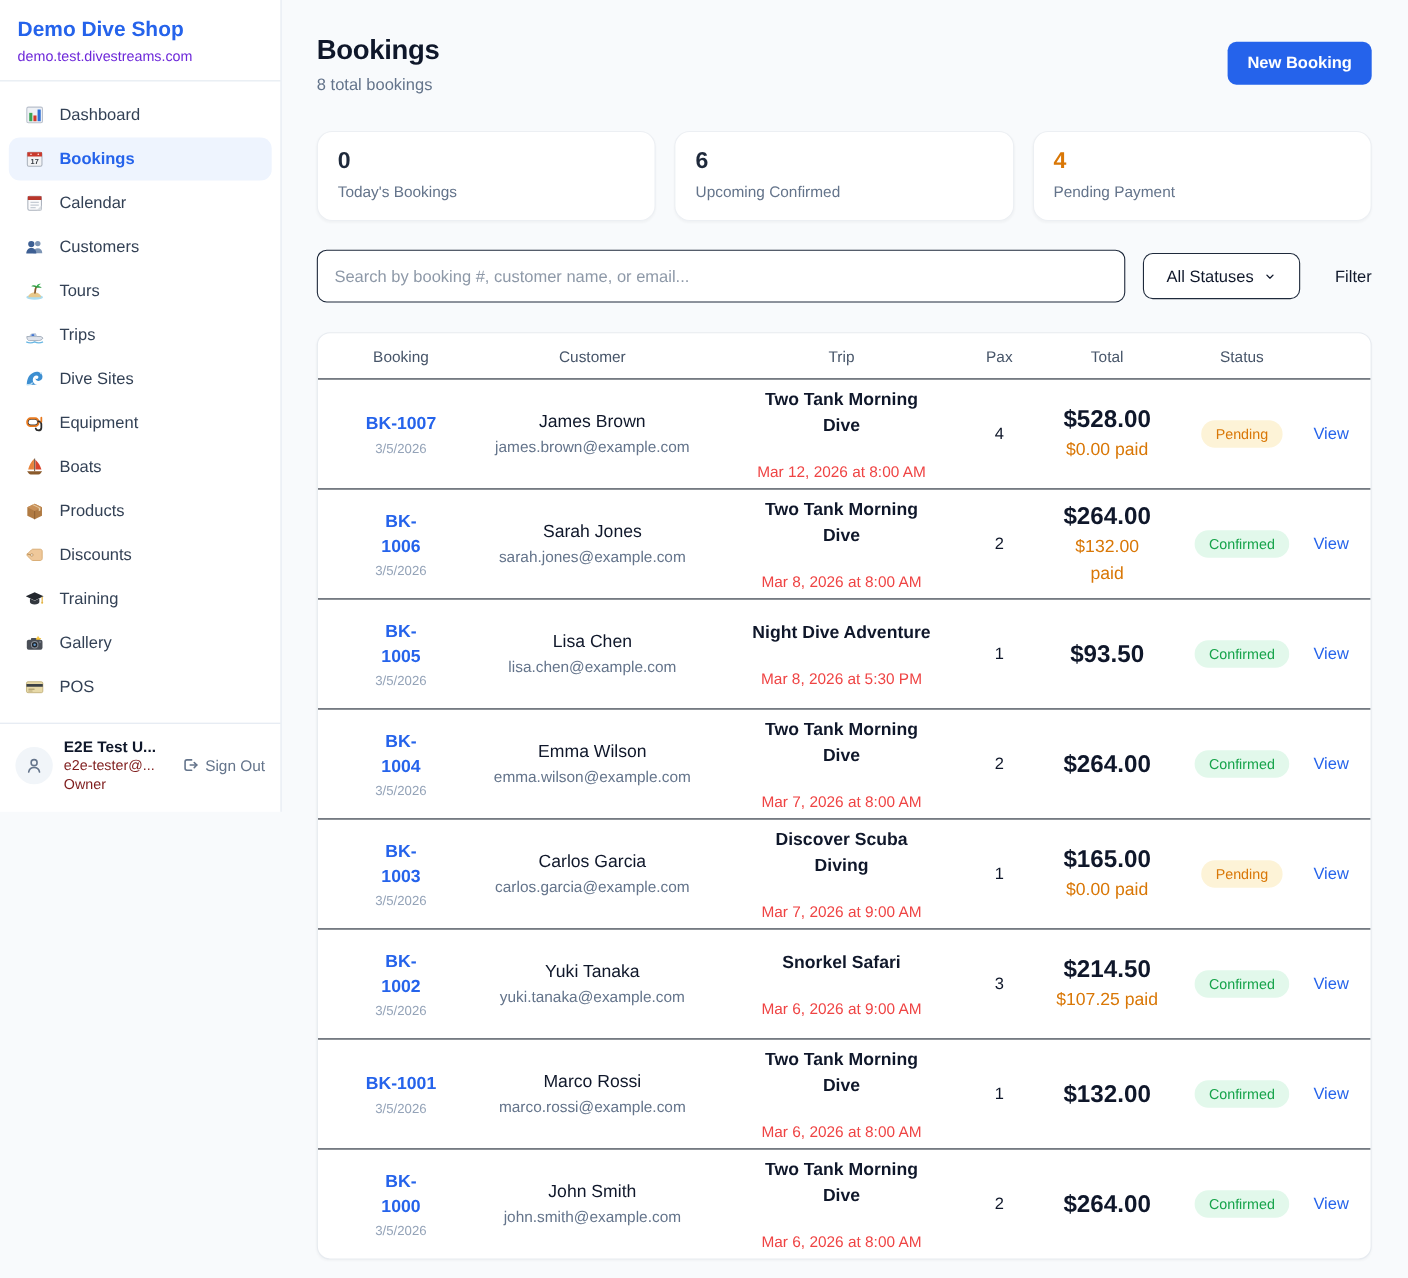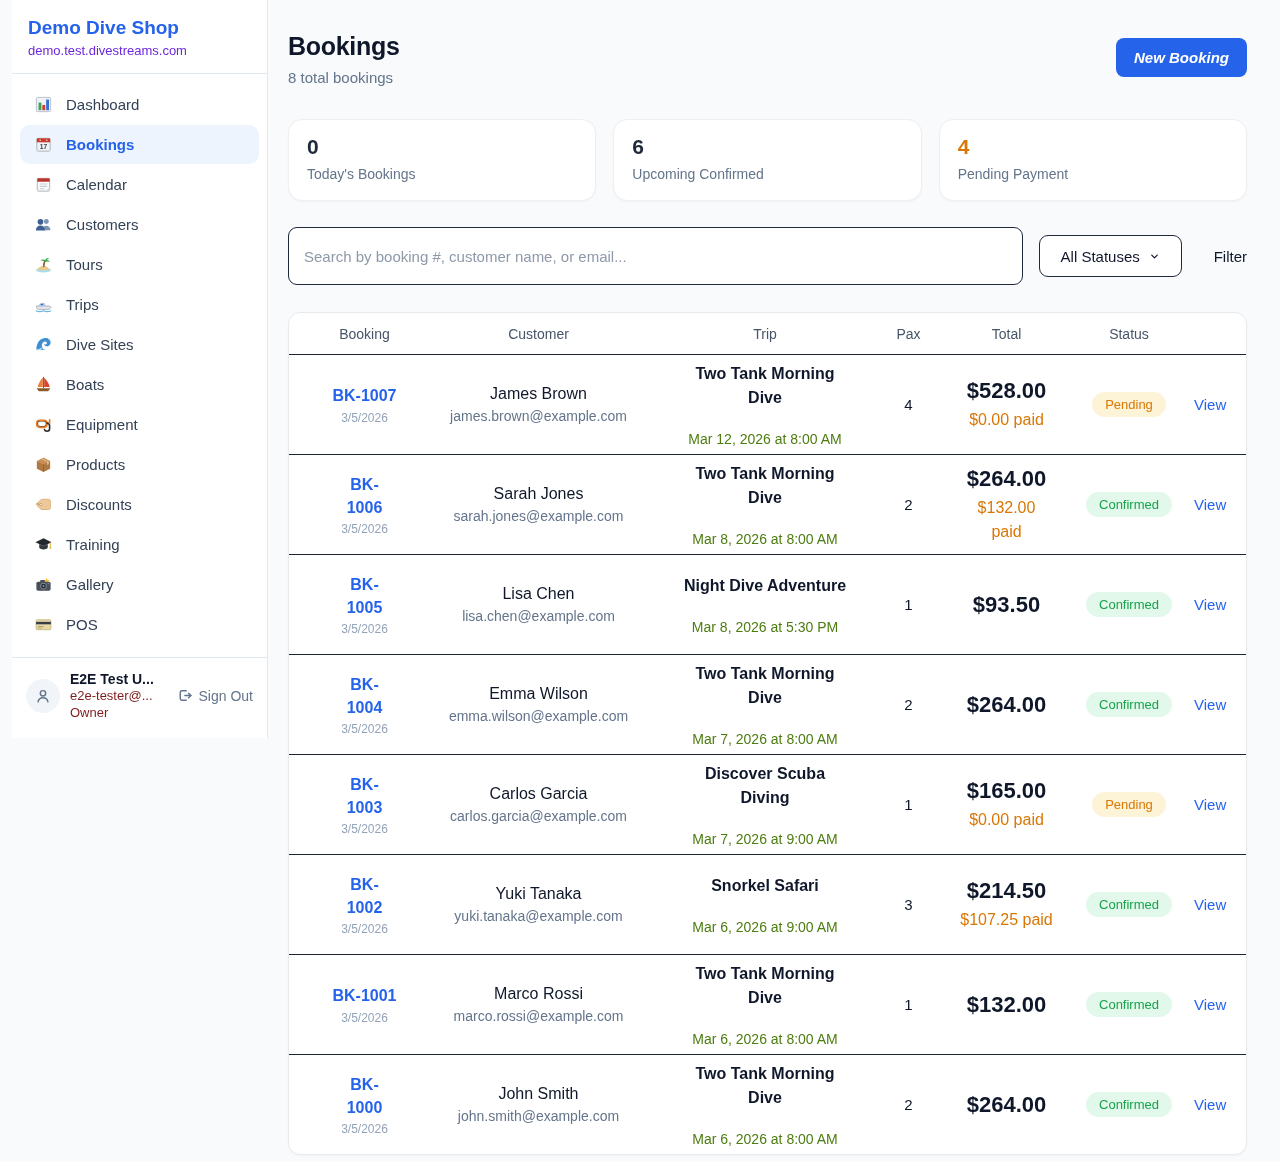--- a/index.html
+++ b/index.html
@@ -7,21 +7,21 @@
   body {
     font-family:"Liberation Sans", sans-serif;
     background:#f8fafc;
     color:#0f172a;
     position:relative;
     overflow:hidden;
   }
 
   
   .sidebar {
-    position:absolute; left:12px; top:0; width:256px;
+    position:absolute; left:0; top:0; width:256px;
     background:#ffffff; border-right:1px solid #e2e8f0;
     padding-bottom:10px;
   }
   .brand { padding:17px 16px 15px; border-bottom:1px solid #e2e8f0; }
   .brand-name { color:#2563eb; font-size:19px; font-weight:700; }
   .brand-domain { color:#6d28d9; font-size:13px; margin-top:4px; }
 
   .nav { padding:10px 8px 6px; }
   .nav-item {
     display:flex; align-items:center; gap:13px;
@@ -51,36 +51,36 @@
 
   
   .main { position:absolute; left:257px; top:0; right:0; padding:32px 33px 20px 31px; }
 
   .page-head { display:flex; align-items:flex-start; justify-content:space-between; margin-bottom:33px; }
   .page-title { font-size:25px; font-weight:700; color:#0f172a; letter-spacing:-0.3px; }
   .page-sub { font-size:15px; color:#64748b; margin-top:8px; }
   .btn-primary {
     background:#2563eb; color:#fff; border:none; border-radius:8px;
     font-size:15px; font-weight:600; padding:11px 18px; cursor:pointer;
-    font-family:"Liberation Sans", sans-serif; margin-top:6px;font-style:italic;
+    font-family:"Liberation Sans", sans-serif; margin-top:6px;
   }
 
   .stats { display:flex; gap:17px; margin-bottom:26px; }
   .stat-card {
     flex:1; background:#fff; border:1px solid #eceff3; border-radius:14px;
     padding:15px 18px; height:82px;
     box-shadow:0 1px 2px rgba(15,23,42,0.03);
   }
   .stat-value { font-size:21px; font-weight:700; color:#1e293b; }
   .stat-card.highlight .stat-value { color:#d97706; }
   .stat-label { font-size:14px; color:#64748b; margin-top:7px; }
 
   .filters { display:flex; align-items:center; margin-bottom:27px; }
   .search-input {
-    flex:1; height:58px; border:1px solid #1e293b; border-radius:9px;
+    flex:1; height:48px; border:1px solid #1e293b; border-radius:9px;
     padding:0 15px; font-size:15px; background:#fff; color:#0f172a;
     font-family:"Liberation Sans", sans-serif; outline:none;
   }
   .search-input::placeholder { color:#8e99a8; }
   .status-select {
     margin-left:16px; height:42px; width:143px;
     border:1px solid #1e293b; border-radius:9px; background:#fff;
     display:flex; align-items:center; justify-content:center; gap:9px;
     font-size:15px; color:#0f172a; cursor:pointer;
   }
@@ -98,21 +98,21 @@
   }
   .thead { height:41px; color:#475569; font-size:14px; font-weight:500; }
   .trow { min-height:100px; border-top:1px solid #1b2430; }
   .cell { min-width:0; padding-right:10px; }
 
   .bid { color:#2563eb; font-weight:700; font-size:16px; white-space:pre-line; line-height:1.45; text-decoration:none; cursor:pointer; display:inline-block; }
   .bdate { color:#94a3b8; font-size:12px; margin-top:3px; }
   .cname { color:#0f172a; font-size:16px; }
   .cemail { color:#64748b; font-size:14px; margin-top:5px; }
   .tname { color:#0f172a; font-size:16px; font-weight:600; white-space:pre-line; line-height:1.5; }
-  .ttime { color:#4d7c0f; font-size:14px; margin-top:21px; }
+  .ttime { color:#ef4444; font-size:14px; margin-top:21px; }
   .pax { font-size:15px; color:#0f172a; }
   .total { font-size:22px; font-weight:700; color:#0f172a; }
   .paid { font-size:16px; color:#d97706; margin-top:4px; white-space:pre-line; line-height:1.5; }
   .badge {
     display:inline-block; padding:5px 13px; border-radius:999px;
     font-size:13px; font-weight:500;
   }
   .badge[data-status="confirmed"] { color:#16a34a; background:#e2f8eb; }
   .badge[data-status="pending"]   { color:#d97706; background:#fdf3d7; }
   .view { color:#2563eb; font-size:15px; font-weight:500; text-decoration:none; cursor:pointer; }
@@ -202,39 +202,39 @@
             <path d="M2.5 15.5c0-5 1.8-9.5 6-11.5 5-2.3 9 .5 9 4 0 2.3-1.7 4-3.8 4-1.6 0-2.8-1-3-2.4 1 .6 2.2.4 2.7-.5.6-1-.1-2.3-1.6-2.3-2.1 0-3.6 1.8-3.6 4.2 0 2.8 2 4.5 4.8 4.5z" fill="#3d8fd1"></path>
             <path d="M2.5 15.5c2.2.4 4.3-.3 5.6-2" stroke="#bfe0f5" stroke-width="1.4" fill="none"></path>
             <circle cx="16.2" cy="4.6" r="1" fill="#bfe0f5"></circle>
           </svg>
         </span>
       <span>Dive Sites</span>
     </div>
     <div class="nav-item">
       <span class="nicon">
           <svg viewBox="0 0 20 20" width="19" height="19">
-            <path d="M9.3 2.5v10H3.8c1-3.8 2.8-7.2 5.5-10z" fill="#e8833a"></path>
-            <path d="M10.7 3v9.5h5.8C15.6 9 13.6 5.6 10.7 3z" fill="#d9442b"></path>
-            <path d="M2.8 14h14.4l-1.6 2.2c-.5.7-1.2 1-2 1H6.4c-.8 0-1.5-.3-2-1z" fill="#8a5a2b"></path>
-            <path d="M10 2v12" stroke="#5d4026" stroke-width="0.9"></path>
-          </svg>
-        </span>
-      <span>Boats</span>
-    </div>
-    <div class="nav-item">
-      <span class="nicon">
-          <svg viewBox="0 0 20 20" width="19" height="19">
             <rect x="2.8" y="5.5" width="11" height="7.5" rx="3.4" fill="#3b3b3b"></rect>
             <rect x="4.2" y="6.9" width="8.2" height="4.7" rx="2.2" fill="#fff"></rect>
             <rect x="2.8" y="5.5" width="11" height="7.5" rx="3.4" fill="none" stroke="#e8791e" stroke-width="1.7"></rect>
             <path d="M13.8 8.5c1.8 0 2.6 1.2 2.6 2.8v3.2c0 1.6-1.2 2.6-2.8 2.6-1.3 0-2.3-.7-2.6-1.8" stroke="#2b2b2b" stroke-width="1.7" fill="none" stroke-linecap="round"></path>
             <path d="M16.4 5v3.8" stroke="#e8791e" stroke-width="1.7" stroke-linecap="round"></path>
           </svg>
         </span>
       <span>Equipment</span>
+    </div>
+    <div class="nav-item">
+      <span class="nicon">
+          <svg viewBox="0 0 20 20" width="19" height="19">
+            <path d="M9.3 2.5v10H3.8c1-3.8 2.8-7.2 5.5-10z" fill="#e8833a"></path>
+            <path d="M10.7 3v9.5h5.8C15.6 9 13.6 5.6 10.7 3z" fill="#d9442b"></path>
+            <path d="M2.8 14h14.4l-1.6 2.2c-.5.7-1.2 1-2 1H6.4c-.8 0-1.5-.3-2-1z" fill="#8a5a2b"></path>
+            <path d="M10 2v12" stroke="#5d4026" stroke-width="0.9"></path>
+          </svg>
+        </span>
+      <span>Boats</span>
     </div>
     <div class="nav-item">
       <span class="nicon">
           <svg viewBox="0 0 20 20" width="19" height="19">
             <path d="M3 6.5L10 3l7 3.5v8L10 18l-7-3.5z" fill="#b07a42"></path>
             <path d="M3 6.5L10 10l7-3.5L10 3z" fill="#c89058"></path>
             <path d="M10 10v8" stroke="#8c5f31" stroke-width="0.8"></path>
             <path d="M8.6 3.7L15.5 7.2v2.4l-1.6.8V7.1L7 3.9z" fill="#e6cfa8"></path>
           </svg>
         </span>

